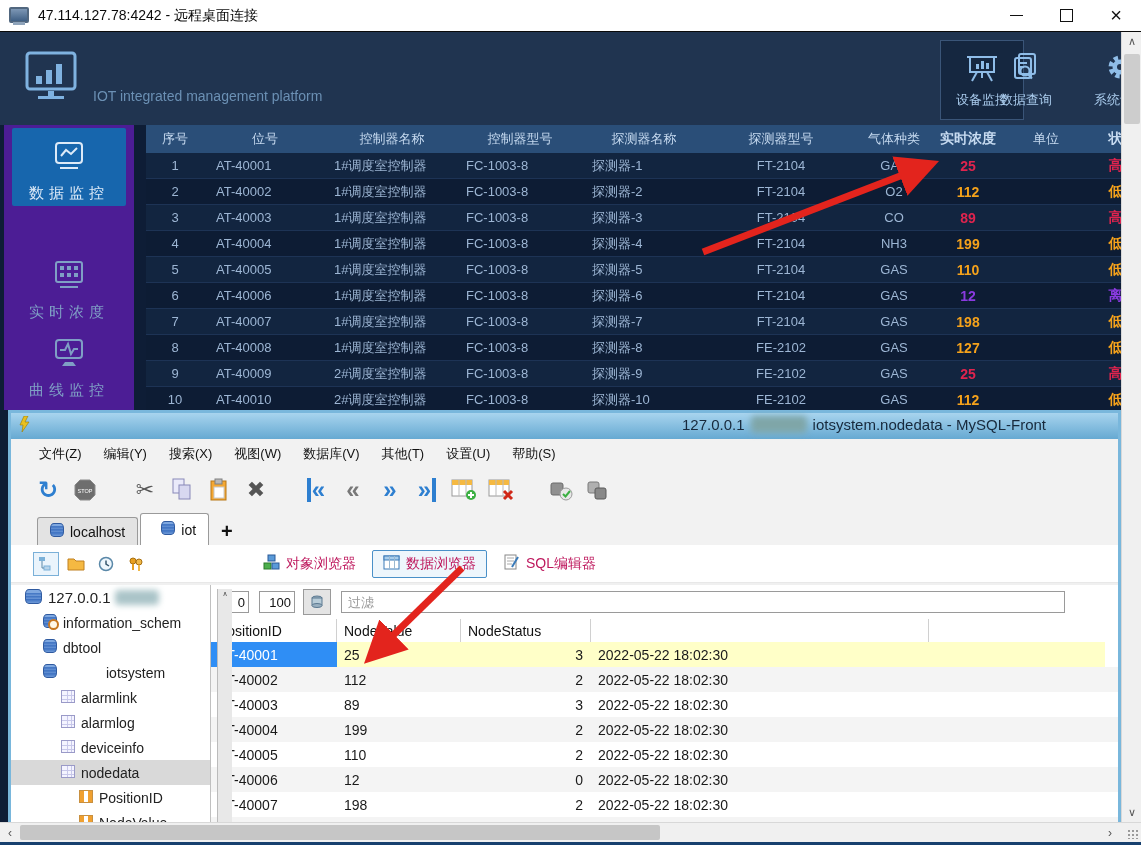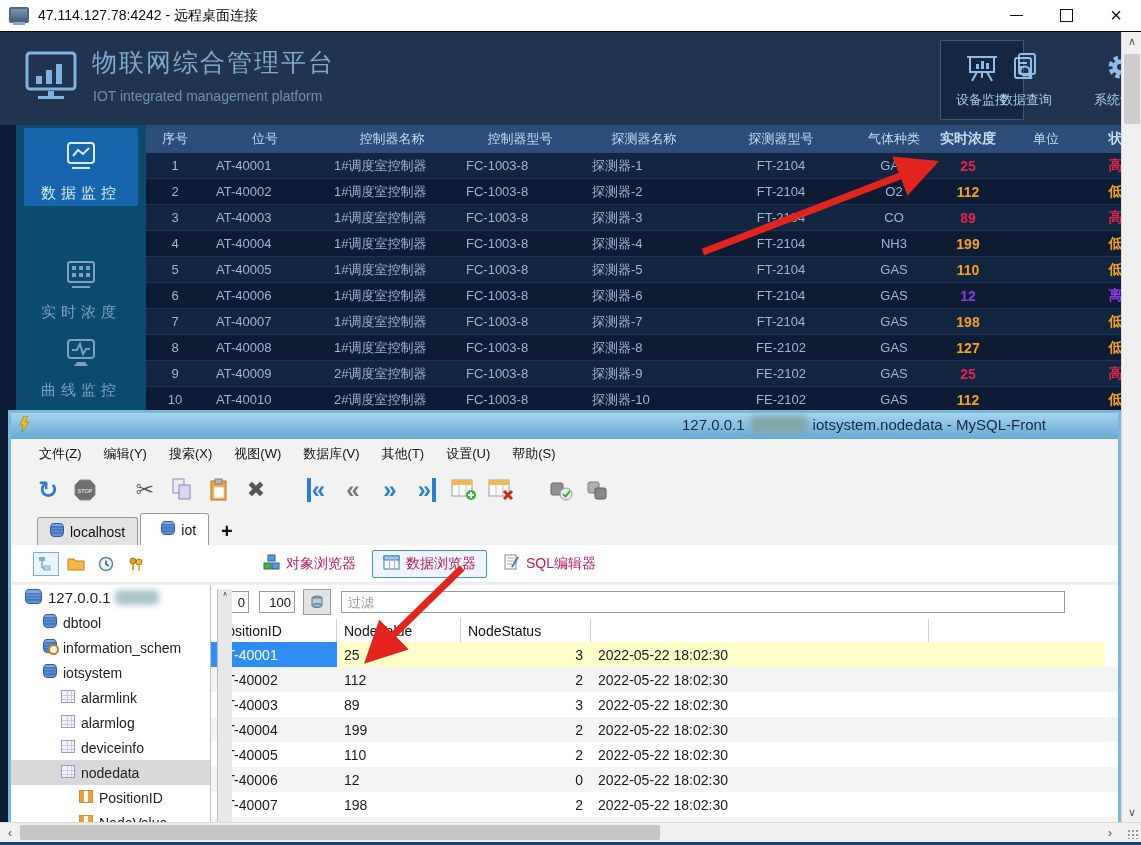--- a/index.html
+++ b/index.html
@@ -19,21 +19,21 @@
   
   .session{position:absolute;left:0;top:32px;width:1141px;height:813px;background:#0e1d36;overflow:hidden;}
   
   .iot-header{position:absolute;left:0;top:0;width:1141px;height:93px;background:#203450;overflow:hidden;}
   .iot-logo{position:absolute;left:24px;top:18px;}
   .iot-title{position:absolute;left:92px;top:14px;font-size:25px;color:#7ea8cf;letter-spacing:2px;}
   .iot-subtitle{position:absolute;left:93px;top:56px;font-size:14px;color:#6b90b4;}
   .nav-item{position:absolute;top:8px;height:80px;width:84px;display:flex;flex-direction:column;align-items:center;justify-content:center;gap:6px;color:#a9cbec;font-size:13px;}
   .nav-item.active{background:#152740;border:1px solid #3a5578;box-sizing:border-box;}
   
-  .iot-sidebar{position:absolute;left:16px;top:93px;width:130px;height:285px;background:#0c4a6e;}
+  .iot-sidebar{position:absolute;left:4px;top:93px;width:130px;height:285px;background:#4c1d95;}
   .side-item{position:absolute;left:8px;width:114px;display:flex;flex-direction:column;align-items:center;gap:9px;color:#7f9fc5;font-size:15px;letter-spacing:5px;padding-top:12px;box-sizing:border-box;}
   .side-item.active{background:#1766ad;color:#ddeaf8;border-radius:2px;}
   
   .iot-table{position:absolute;left:146px;top:93px;width:1011px;}
   .iot-thead{display:flex;height:28px;background:#2a4e78;align-items:center;}
   .iot-th{font-size:13px;color:#c6daf0;text-align:center;box-sizing:border-box;}
   .iot-row{display:flex;height:25px;align-items:center;border-bottom:1px solid #1d3355;background:#0d1c34;}
   .iot-row:nth-child(even){background:#122540;}
   .iot-td{font-size:13px;color:#9db6d4;box-sizing:border-box;text-align:center;white-space:nowrap;overflow:hidden;}
   .c0{width:58px}.c1{width:122px;text-align:left;padding-left:12px}.c2{width:132px;text-align:left;padding-left:8px}
@@ -149,21 +149,20 @@
       <span class="iot-logo">
         <svg width="56" height="52" viewBox="0 0 56 52">
           <rect x="3" y="3" width="48" height="36" rx="3" fill="none" stroke="#7fb2e0" stroke-width="3"></rect>
           <rect x="12" y="26" width="6" height="8" fill="#7fb2e0"></rect>
           <rect x="22" y="20" width="6" height="14" fill="#7fb2e0"></rect>
           <rect x="32" y="14" width="6" height="20" fill="#7fb2e0"></rect>
           <rect x="24" y="41" width="6" height="5" fill="#7fb2e0"></rect>
           <rect x="14" y="46" width="26" height="3" fill="#7fb2e0"></rect>
         </svg>
       </span>
-      <div class="iot-title">物联网综合管理平台</div>
       <div class="iot-subtitle">IOT integrated management platform</div>
       <div id="iot-nav">
           <div class="nav-item active" style="left: 940px;">
             <span class="svg-ic"><svg width="34" height="30" viewBox="0 0 34 30" style="color:#8fbde8">
                 <rect x="5" y="5" width="24" height="15" stroke="currentColor" fill="none" stroke-width="2"></rect>
                 <line x1="2" y1="5" x2="32" y2="5" stroke="currentColor" fill="none" stroke-width="2"></line>
                 <rect x="11" y="12" width="3" height="5" fill="currentColor"></rect>
                 <rect x="16" y="9" width="3" height="8" fill="currentColor"></rect>
                 <rect x="21" y="11" width="3" height="6" fill="currentColor"></rect>
                 <line x1="12" y1="20" x2="7" y2="29" stroke="currentColor" fill="none" stroke-width="2"></line>
@@ -529,28 +528,28 @@
         </div>
 
       <div class="my-main">
         <div class="tree-panel" id="tree-panel">
             <div class="tree-row" style="padding-left: 14px;">
               <span class="svg-ic"><span class="icon-server"></span></span>
               <span class="lbl" style="font-size: 15px;">127.0.0.1</span>
               <span class="blur-patch small" style="margin-left: 4px;"></span>
             </div>
             <div class="tree-row" style="padding-left: 32px;">
+              <span class="svg-ic"><span class="icon-db icon-dbsearch"></span></span>
+              <span class="lbl">information_schem</span>
+            </div>
+            <div class="tree-row" style="padding-left: 32px;">
               <span class="svg-ic"><span class="icon-db"></span></span>
               <span class="lbl">dbtool</span>
             </div>
-            <div class="tree-row" style="padding-left: 32px;">
-              <span class="svg-ic"><span class="icon-db icon-dbsearch"></span></span>
-              <span class="lbl">information_schem</span>
-            </div>
-            <div class="tree-row" style="padding-left: 32px;">
+            <div class="tree-row" style="padding-left: 32px; gap: 43px;">
               <span class="svg-ic"><span class="icon-db"></span></span>
               <span class="lbl">iotsystem</span>
             </div>
             <div class="tree-row" style="padding-left: 50px;">
               <span class="svg-ic"><span class="icon-table"></span></span>
               <span class="lbl">alarmlink</span>
             </div>
             <div class="tree-row" style="padding-left: 50px;">
               <span class="svg-ic"><span class="icon-table"></span></span>
               <span class="lbl">alarmlog</span>

